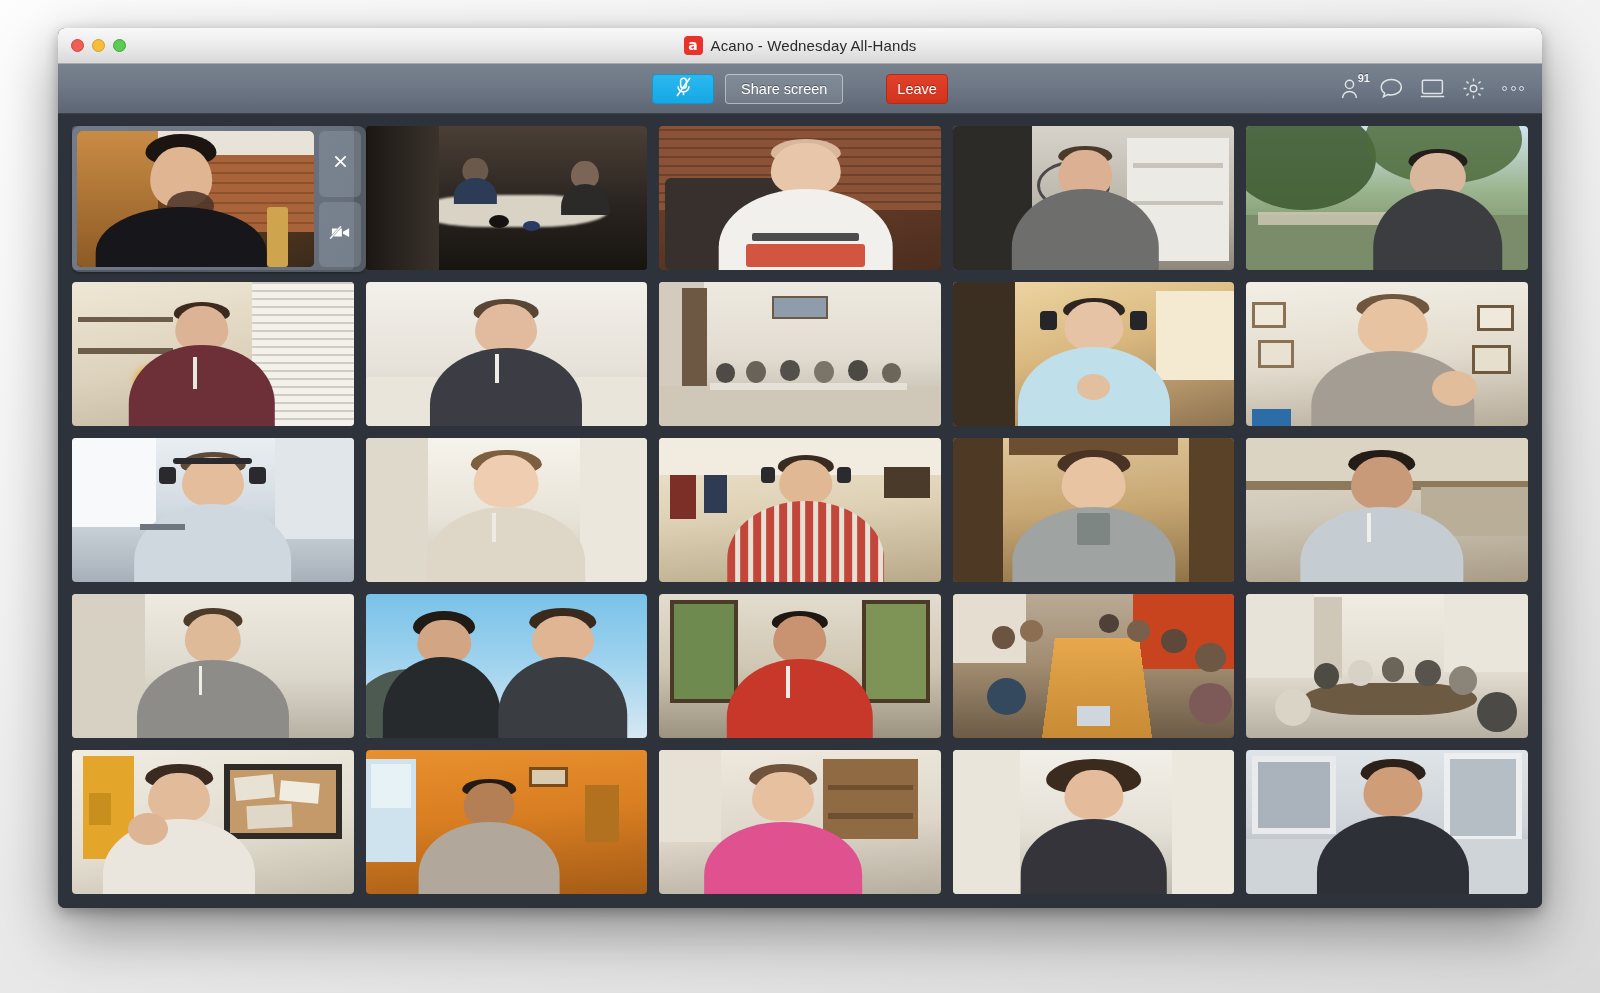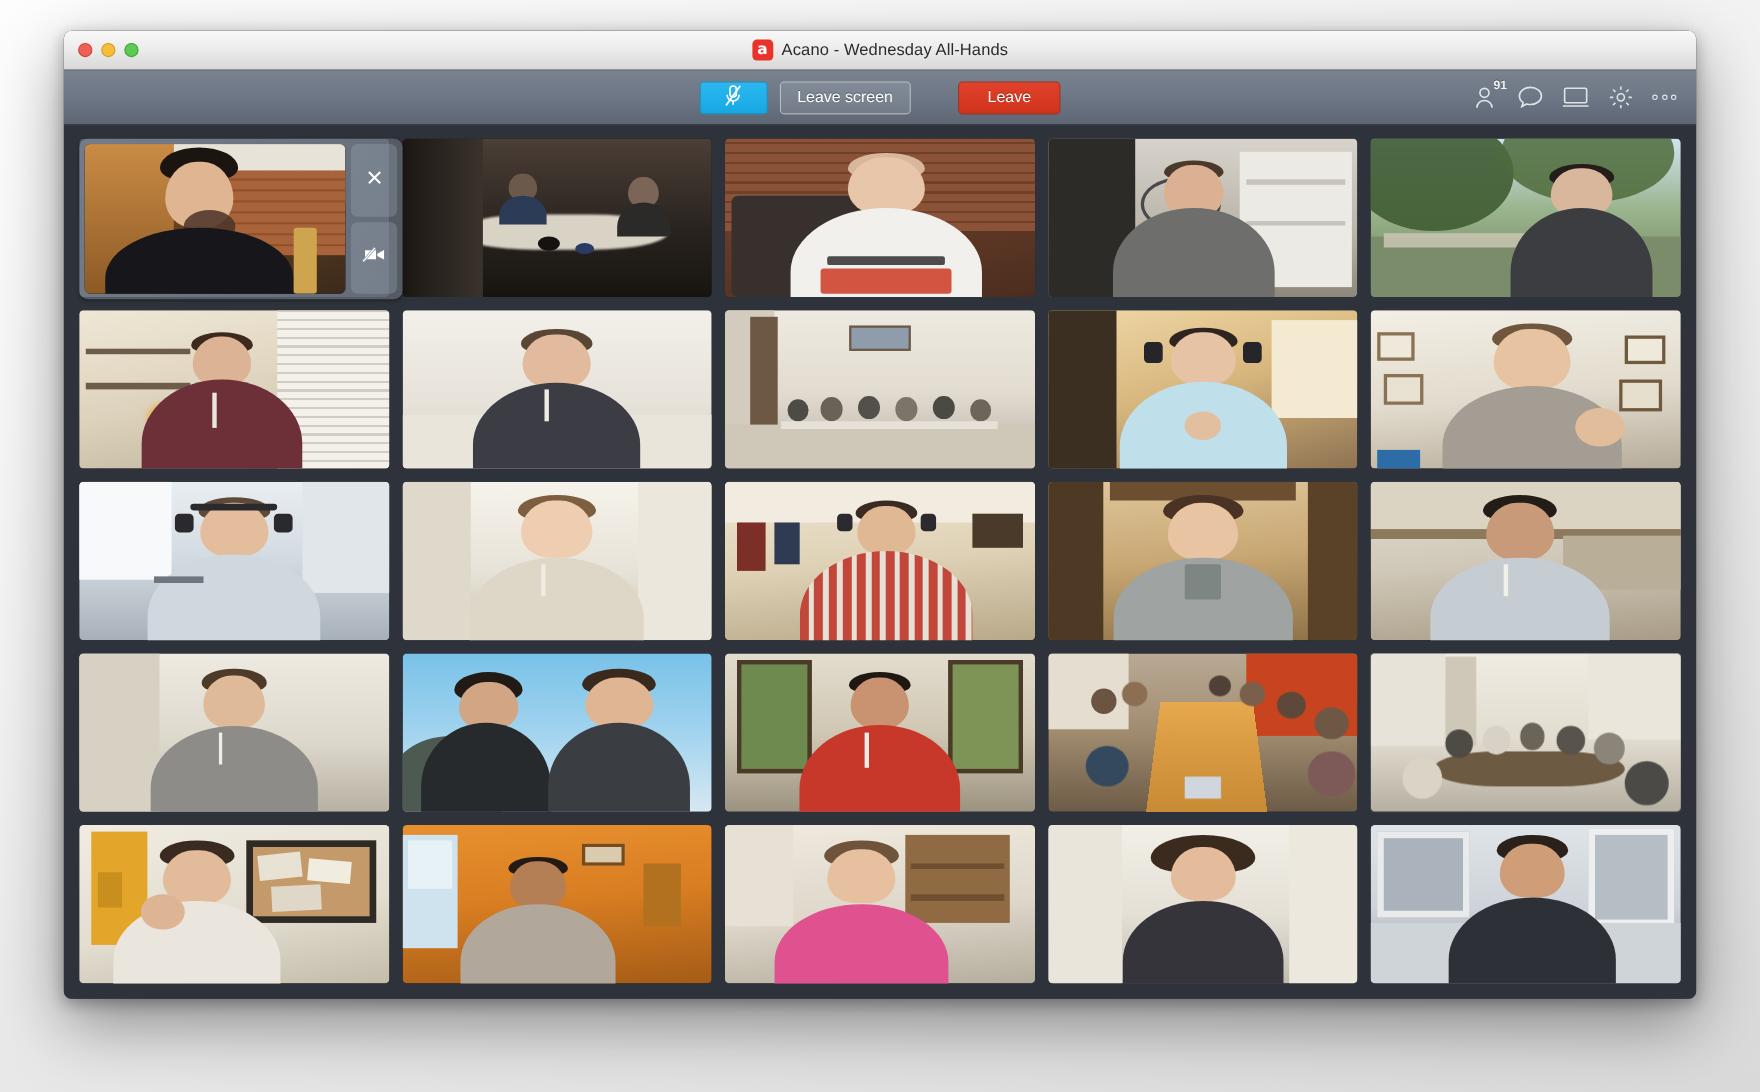--- a/index.html
+++ b/index.html
@@ -73,21 +73,21 @@
     background: linear-gradient(to bottom, #2bb8ef 0%, #16a8e4 100%);
     border: 1px solid #1b93c9;
   }
   .btn-share {
     padding: 0 15px;
     background: rgba(255,255,255,.10);
     border: 1px solid rgba(255,255,255,.45);
     text-shadow: 0 -1px 0 rgba(0,0,0,.35);
   }
   .btn-leave {
-    padding: 0 26px;
+    padding: 0 10px;
     background: linear-gradient(to bottom, #e2412a 0%, #d0331c 100%);
     border: 1px solid #b02c16;
     text-shadow: 0 -1px 0 rgba(0,0,0,.35);
     margin-left: 32px;
   }
   .toolbar-right {
     position: absolute; right: 18px;
     display: flex; align-items: center; gap: 17px;
   }
   .ticon { position: relative; cursor: pointer; color: #dfe3e8; display: flex; }
@@ -194,21 +194,21 @@
           <svg width="15" height="20" viewBox="0 0 15 20" fill="none" stroke="#ffffff" stroke-width="1.5">
             <rect x="4.6" y="1.2" width="5.8" height="10" rx="2.9"></rect>
             <path d="M2 9.2c0 3.1 2.4 5.6 5.5 5.6S13 12.3 13 9.2"></path>
             <line x1="7.5" y1="14.9" x2="7.5" y2="18.2"></line>
             <line x1="1" y1="19" x2="14" y2="1" stroke-width="1.6"></line>
           </svg>
         </span>
       </div>
 
       <div class="btn btn-share">
-        <span>Leave screen</span>
+        <span>Share screen</span>
       </div>
 
       <div class="btn btn-leave">
         <span>Leave</span>
       </div>
     </div>
 
     <div class="toolbar-right">
 
       <span class="ticon">

